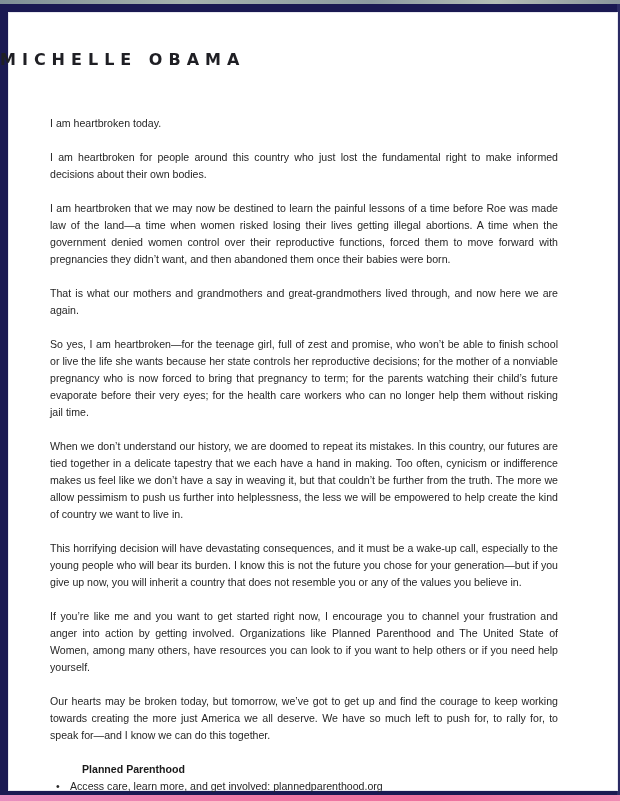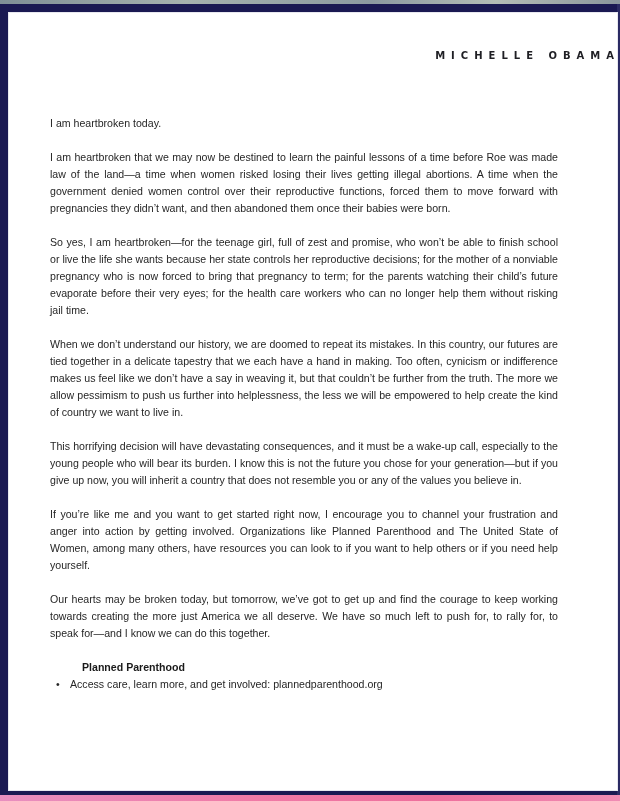--- a/index.html
+++ b/index.html
@@ -42,24 +42,24 @@
     .right-edge {
       position: absolute;
       right: 0; top: 4px;
       width: 3px; height: 791px;
       background: #2a2a63;
     }
     .header-title {
       position: absolute;
       left: 0; top: 50px;
       width: 620px;
-      text-align: right;
+      text-align: left;
       font-family: "DejaVu Sans", sans-serif;
       font-weight: bold;
-      font-size: 10px;
+      font-size: 16px;
       letter-spacing: 6px;
       color: #1f1f24;
     }
     .body-text {
       position: absolute;
       left: 50px; top: 115px;
       width: 524px;
       font-family: "Liberation Sans", sans-serif;
       font-size: 10.6px;
       line-height: 17px;
@@ -103,21 +103,23 @@
 <div class="frame"></div>
 <div class="right-edge"></div>
 <div class="bottom-strip"></div>
 
 <div class="page"></div>
 
 <div class="header-title">MICHELLE OBAMA</div>
 
 <div class="body-text">
   <p class="first">I am heartbroken today.</p>
+  <p>I am heartbroken for people around this country who just lost the fundamental right to make informed decisions about their own bodies.</p>
   <p>I am heartbroken that we may now be destined to learn the painful lessons of a time before Roe was made law of the land—a time when women risked losing their lives getting illegal abortions. A time when the government denied women control over their reproductive functions, forced them to move forward with pregnancies they didn’t want, and then abandoned them once their babies were born.</p>
+  <p>That is what our mothers and grandmothers and great-grandmothers lived through, and now here we are again.</p>
   <p>So yes, I am heartbroken—for the teenage girl, full of zest and promise, who won’t be able to finish school or live the life she wants because her state controls her reproductive decisions; for the mother of a nonviable pregnancy who is now forced to bring that pregnancy to term; for the parents watching their child’s future evaporate before their very eyes; for the health care workers who can no longer help them without risking jail time.</p>
   <p>When we don’t understand our history, we are doomed to repeat its mistakes. In this country, our futures are tied together in a delicate tapestry that we each have a hand in making. Too often, cynicism or indifference makes us feel like we don’t have a say in weaving it, but that couldn’t be further from the truth. The more we allow pessimism to push us further into helplessness, the less we will be empowered to help create the kind of country we want to live in.</p>
   <p>This horrifying decision will have devastating consequences, and it must be a wake-up call, especially to the young people who will bear its burden. I know this is not the future you chose for your generation—but if you give up now, you will inherit a country that does not resemble you or any of the values you believe in.</p>
   <p>If you’re like me and you want to get started right now, I encourage you to channel your frustration and anger into action by getting involved. Organizations like Planned Parenthood and The United State of Women, among many others, have resources you can look to if you want to help others or if you need help yourself.</p>
   <p>Our hearts may be broken today, but tomorrow, we’ve got to get up and find the courage to keep working towards creating the more just America we all deserve. We have so much left to push for, to rally for, to speak for—and I know we can do this together.</p>
 
   <div>
     <div class="resource-heading">Planned Parenthood</div>
     <ul class="resource-list">
       <li>

